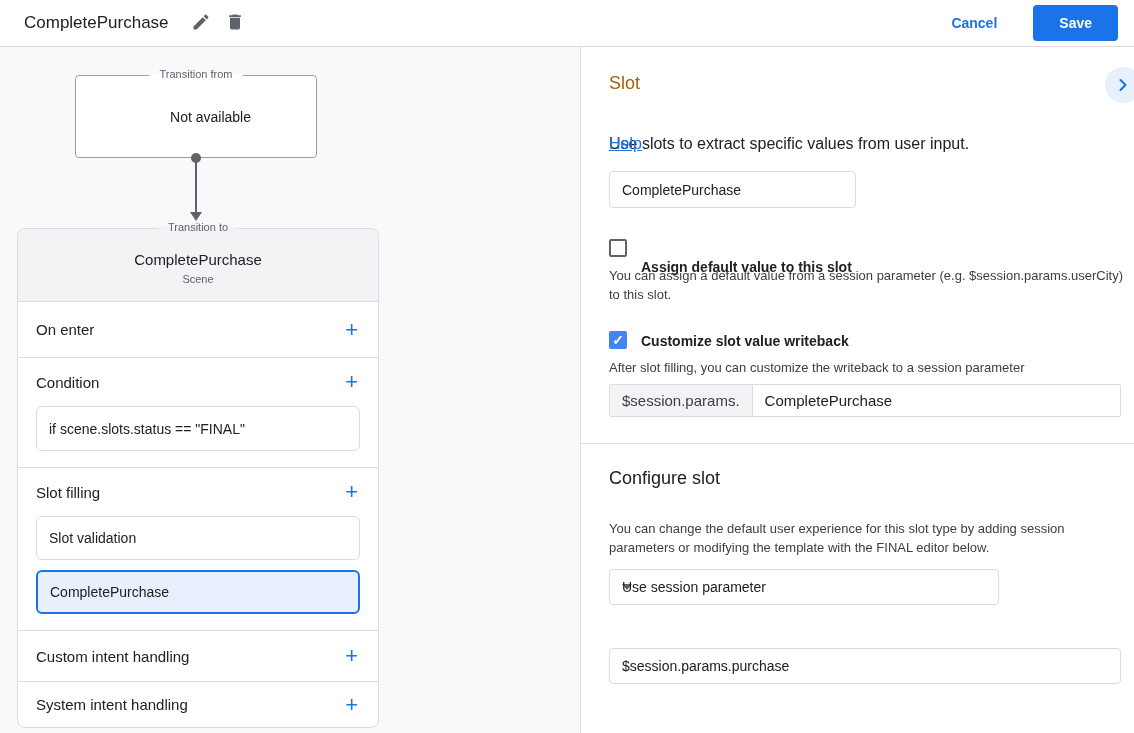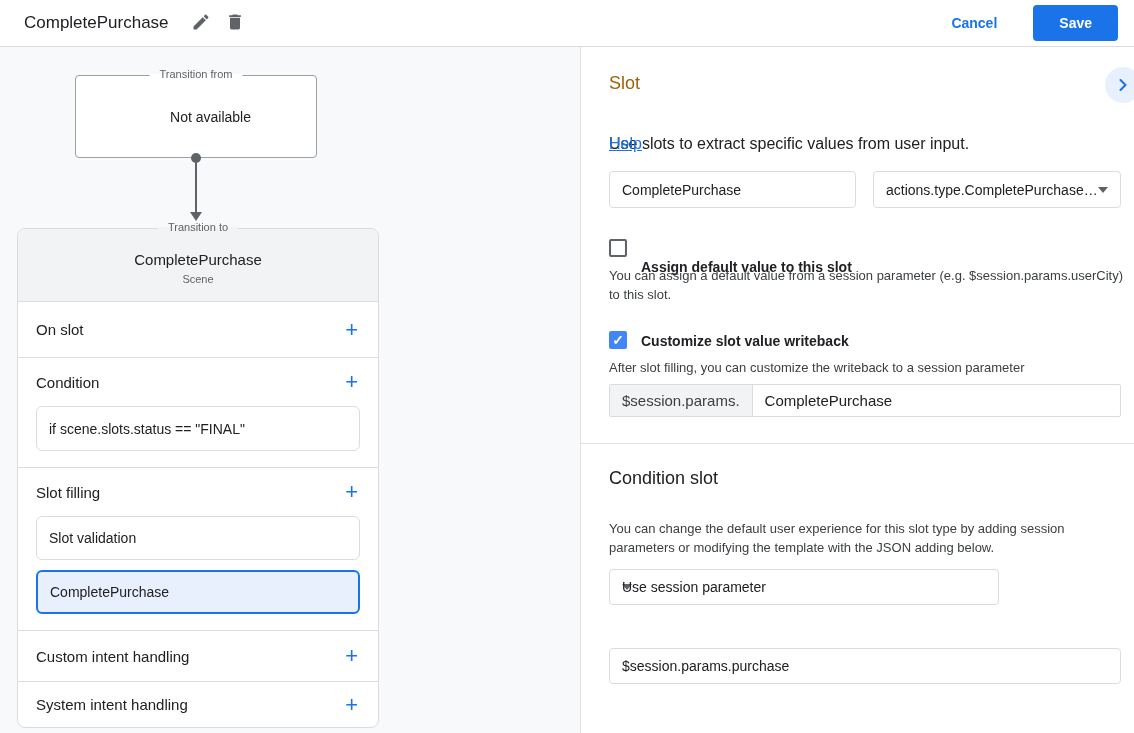--- a/index.html
+++ b/index.html
@@ -143,21 +143,21 @@
   <div class="to-card">
     <span class="legend legend-to">Transition to</span>
 
     <div class="to-header">
       <div class="to-title">CompletePurchase</div>
       <div class="to-subtitle">Scene</div>
     </div>
 
     <div class="section">
       <div class="section-row row-simple">
-        <span class="section-label">On slot</span>
+        <span class="section-label">On enter</span>
         <button class="plus-btn">+</button>
       </div>
     </div>
 
     <div class="section pad-bottom">
       <div class="section-row row-head">
         <span class="section-label">Condition</span>
         <button class="plus-btn">+</button>
       </div>
       <div class="inset-input">if scene.slots.status == "FINAL"</div>
@@ -198,44 +198,40 @@
       </svg>
   </button>
 
   <div class="intro">
     <span>Use slots to extract specific values from user input.</span>
     <a>Help</a>
   </div>
 
   <input class="field slot-name" value="CompletePurchase" style="">
 
-  <div class="field slot-type">
-    <span class="val">actions.type.CompletePurchase…</span>
-    <span class="caret"></span>
-  </div>
 
   <div class="checkbox cb1"></div>
   <div class="cb-label cb1-label">Assign default value to this slot</div>
   <div class="desc desc1">You can assign a default value from a session parameter (e.g. $session.params.userCity) to this slot.</div>
 
   <div class="checkbox cb2 checked">
     <span class="check-mark">✓</span>
   </div>
   <div class="cb-label cb2-label">Customize slot value writeback</div>
   <div class="desc desc2">After slot filling, you can customize the writeback to a session parameter</div>
 
   <div class="prefix-field">
     <span class="prefix">$session.params.</span>
     <input value="CompletePurchase" style="">
   </div>
 
   <div class="divider"></div>
 
-  <div class="configure-title">Condition slot</div>
-  <div class="desc configure-desc">You can change the default user experience for this slot type by adding session parameters or modifying the template with the JSON adding below.</div>
+  <div class="configure-title">Configure slot</div>
+  <div class="desc configure-desc">You can change the default user experience for this slot type by adding session parameters or modifying the template with the FINAL editor below.</div>
 
   <div class="field method-select">
     <span class="val">Use session parameter</span>
     <span class="caret"></span>
   </div>
 
   <input class="field param-input" value="$session.params.purchase" style="">
 </div>
 
 </body></html>

